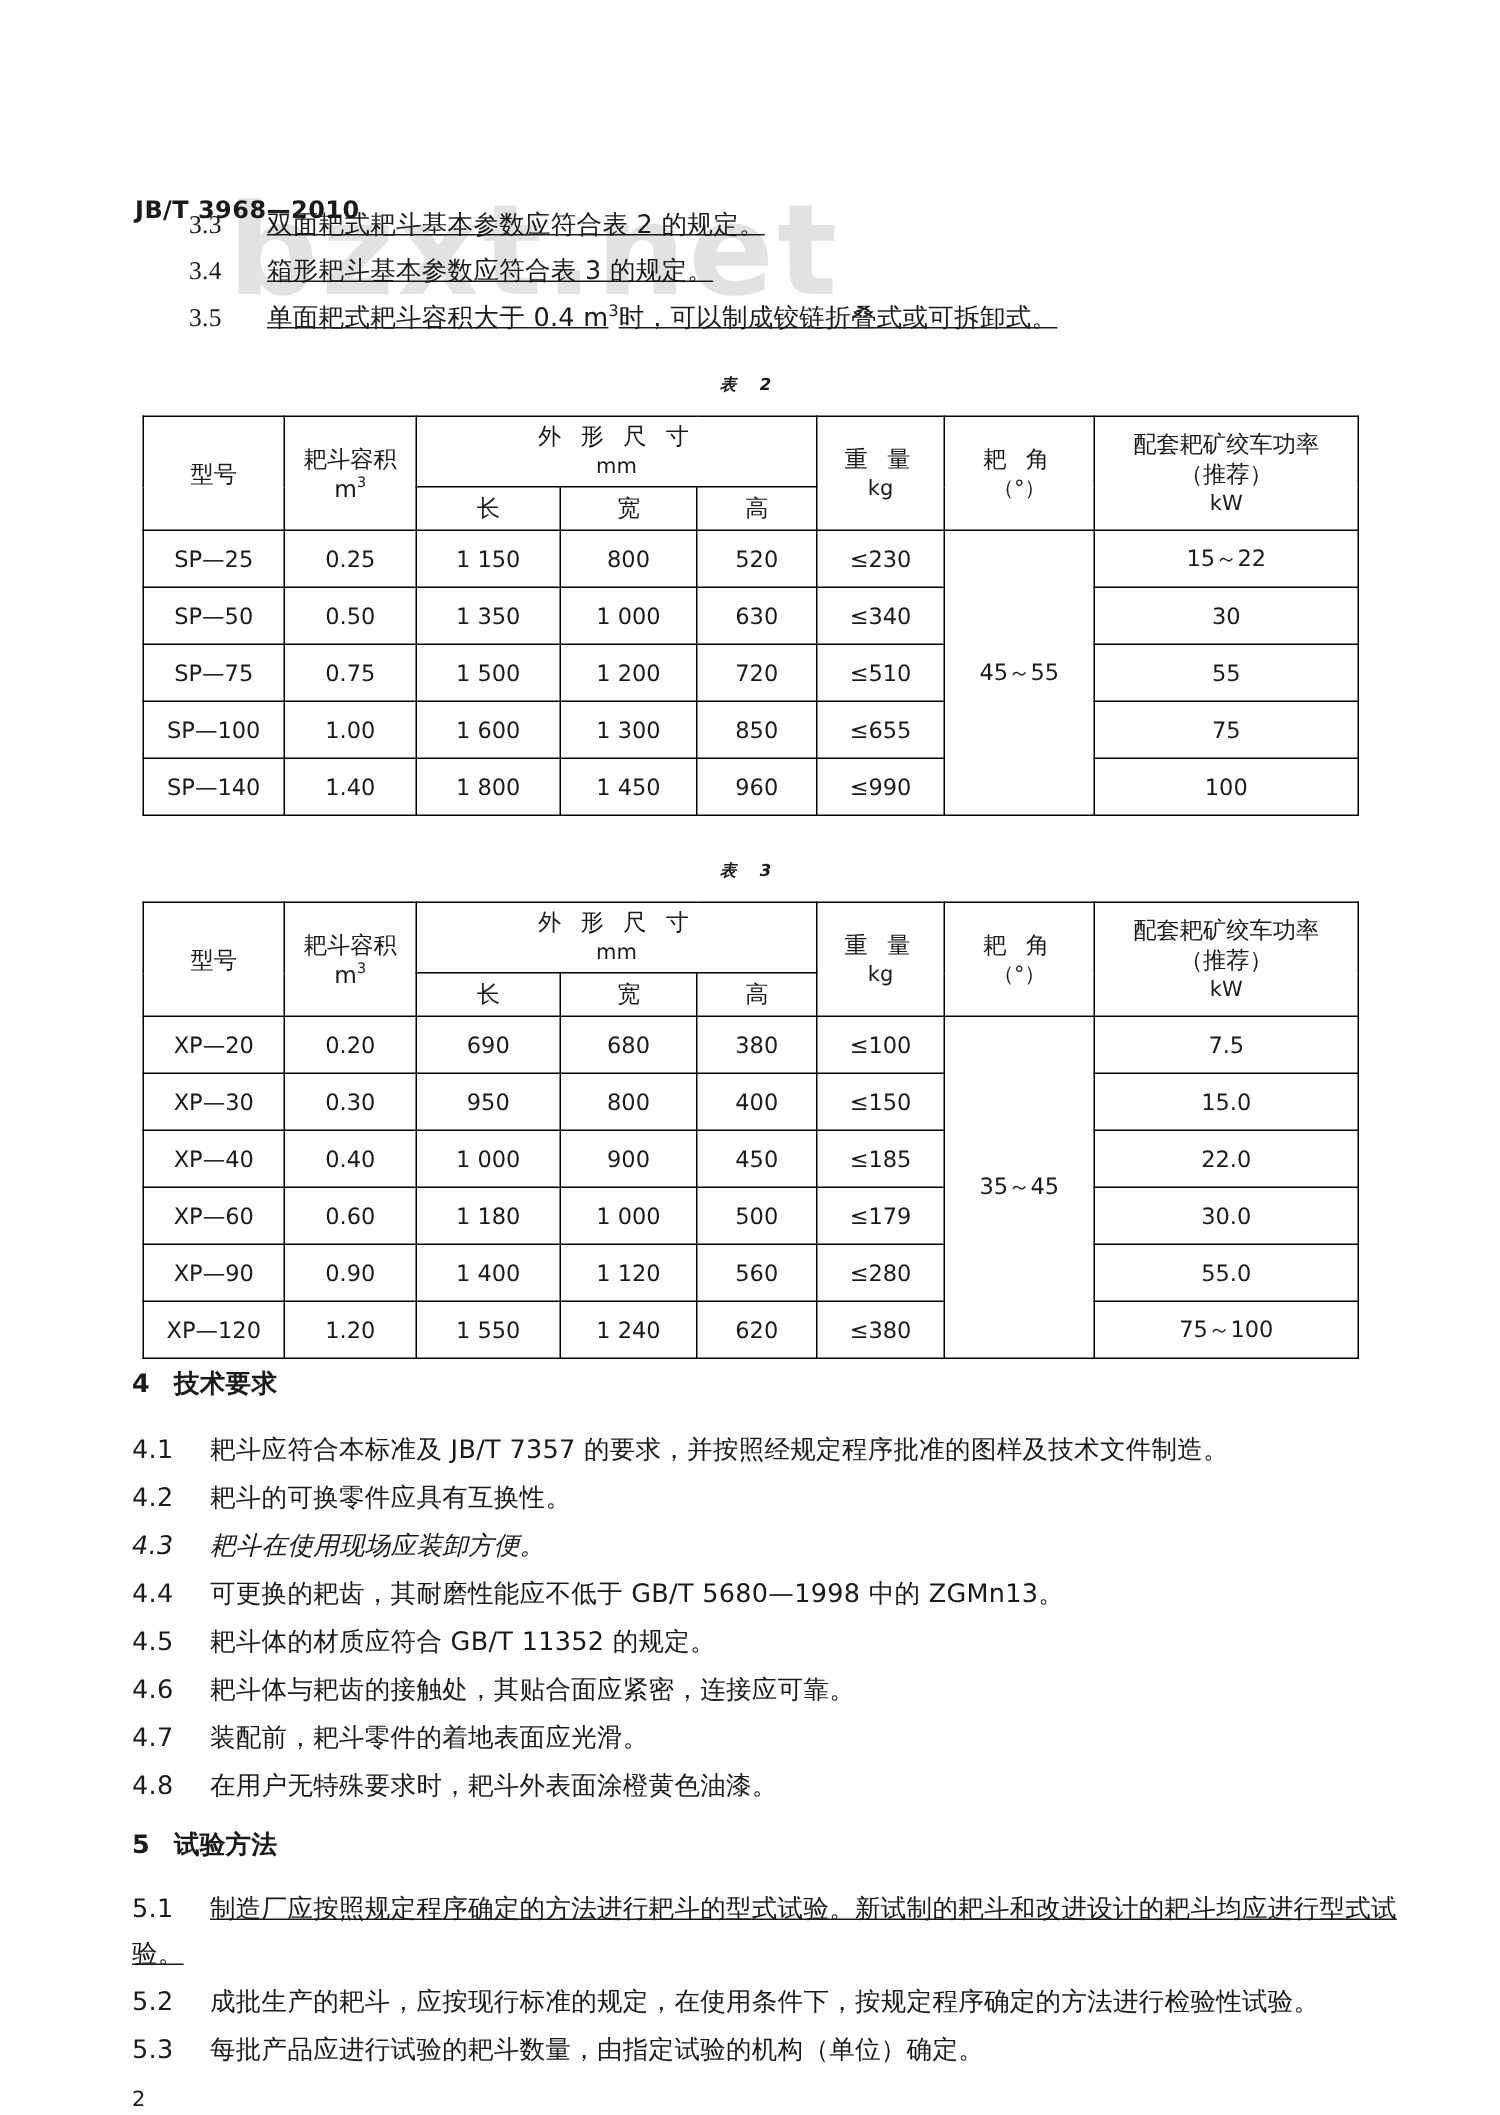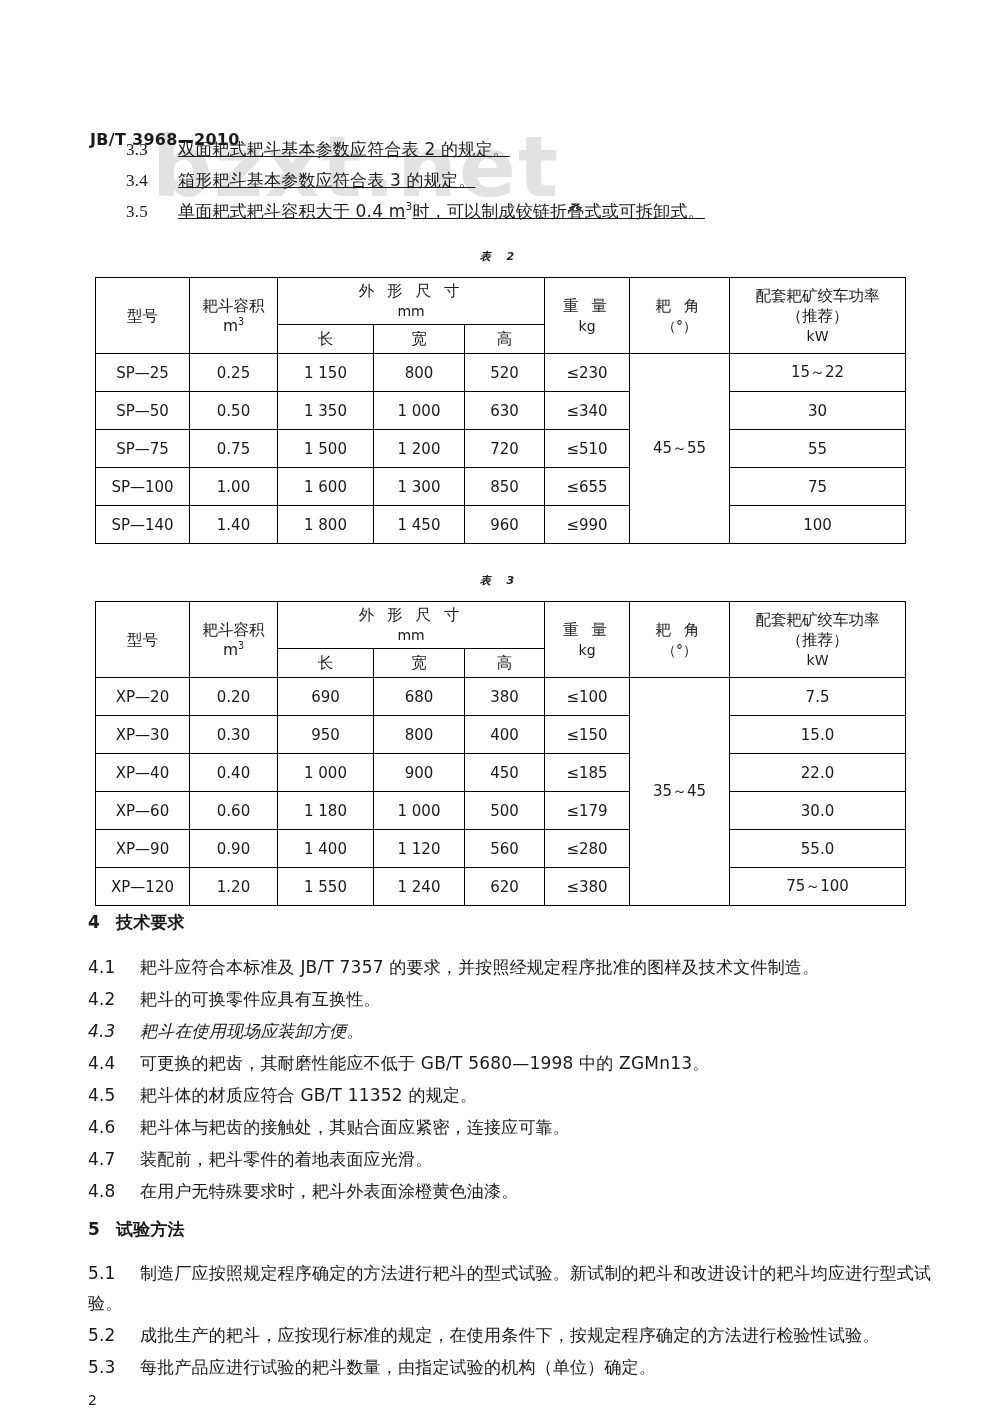--- a/index.html
+++ b/index.html
@@ -407,21 +407,21 @@
       <span class="num">4.7</span><span>装配前，耙斗零件的着地表面应光滑。</span>
     </div>
     <div class="para" style="left:88px; top:1176px;">
       <span class="num">4.8</span><span>在用户无特殊要求时，耙斗外表面涂橙黄色油漆。</span>
     </div>
 
     <div class="section-head" style="left:88px; top:1218px;">
       <span class="num">5</span><span>试验方法</span>
     </div>
 
-    <div class="para wrap" style="left:88px; top:1258px; width:862px;">
+    <div class="para wrap" style="left:88px; top:1258px; width:862px;text-decoration:underline;">
       <span class="num">5.1</span><span class="body">制造厂应按照规定程序确定的方法进行耙斗的型式试验。新试制的耙斗和改进设计的耙斗均应进行型式试验。</span>
     </div>
     <div class="para" style="left:88px; top:1320px;">
       <span class="num">5.2</span><span>成批生产的耙斗，应按现行标准的规定，在使用条件下，按规定程序确定的方法进行检验性试验。</span>
     </div>
     <div class="para" style="left:88px; top:1352px;">
       <span class="num">5.3</span><span>每批产品应进行试验的耙斗数量，由指定试验的机构（单位）确定。</span>
     </div>
 
     <div class="page-num" style="top:1392px;">2</div>

